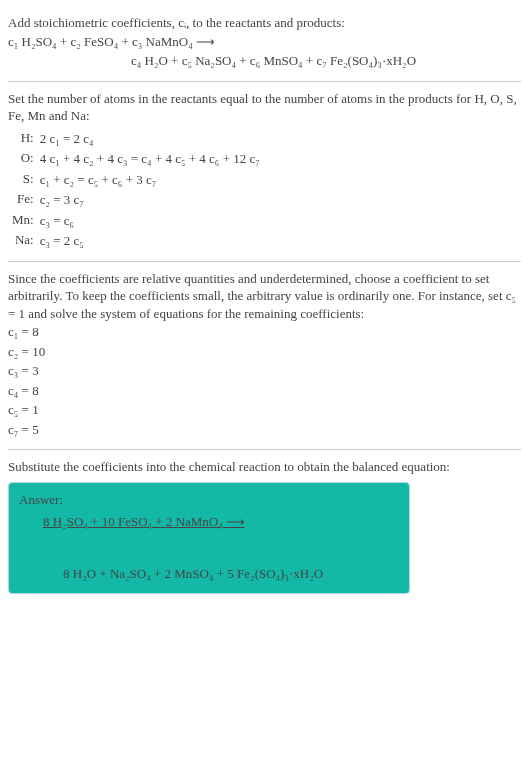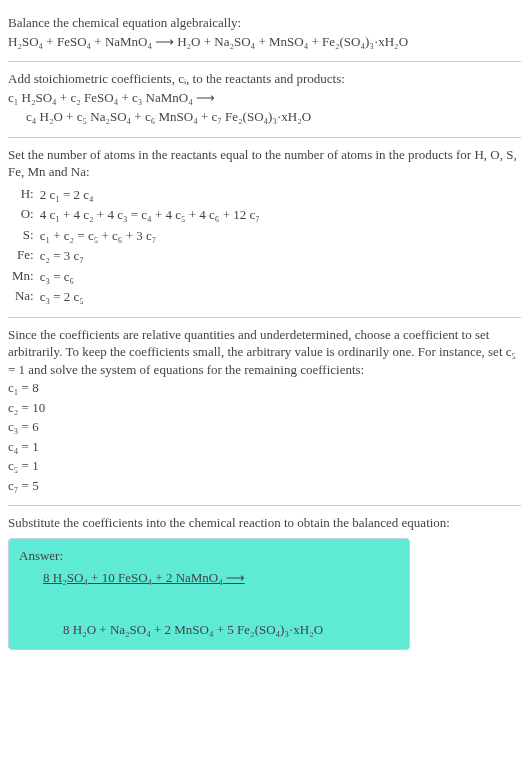--- a/index.html
+++ b/index.html
@@ -16,54 +16,50 @@
   }
   .section {
     border-bottom: 1px solid #ccc;
     padding: 8px 0 10px 0;
   }
   .section:last-child { border-bottom: none; }
   .eq {
     font-family: Georgia, serif;
     line-height: 1.5;
   }
-  .indent { padding-left: 18px; }
+  .indent { padding-left: 18px; text-align: center; }
   .atoms-table {
     display: grid;
     grid-template-columns: max-content 1fr;
     column-gap: 6px;
     row-gap: 1px;
     margin-top: 4px;
     margin-left: 4px;
   }
   .atoms-table .lbl { text-align: right; }
   .coeffs {
   }
   .answer-box {
-    background: #5eead4;
+    background: #14b8a6;
     border: 1px solid #bcd3e2;
     border-radius: 4px;
     padding: 8px 10px 10px 10px;
     margin-top: 6px;
     display: inline-block;
     min-width: 380px;
   }
   .answer-title { margin-bottom: 4px; }
   .mrow { white-space: normal; }
   .tight { line-height: 1.35; }
 </style>
 </head>
 <body>
 
 <div class="page">
 
-  <div class="section tight">
-    <div>Balance the chemical equation algebraically:</div>
-    <div class="eq mrow">H₂SO₄ + FeSO₄ + NaMnO₄  ⟶  H₂O + Na₂SO₄ + MnSO₄ + Fe₂(SO₄)₃·xH₂O</div>
-  </div>
 
   <div class="section tight">
     <div>Add stoichiometric coefficients, cᵢ, to the reactants and products:</div>
     <div class="eq mrow">c₁ H₂SO₄ + c₂ FeSO₄ + c₃ NaMnO₄  ⟶</div>
     <div class="eq mrow indent">c₄ H₂O + c₅ Na₂SO₄ + c₆ MnSO₄ + c₇ Fe₂(SO₄)₃·xH₂O</div>
   </div>
 
   <div class="section tight">
     <div>Set the number of atoms in the reactants equal to the number of atoms in the products for H, O, S, Fe, Mn and Na:</div>
     <div class="atoms-table">
@@ -80,22 +76,22 @@
       <div class="lbl">Na:</div>
       <div class="eq">c₃ = 2 c₅</div>
     </div>
   </div>
 
   <div class="section tight">
     <div>Since the coefficients are relative quantities and underdetermined, choose a coefficient to set arbitrarily. To keep the coefficients small, the arbitrary value is ordinarily one. For instance, set c₅ = 1 and solve the system of equations for the remaining coefficients:</div>
     <div class="coeffs">
       <div class="eq">c₁ = 8</div>
       <div class="eq">c₂ = 10</div>
-      <div class="eq">c₃ = 6</div>
-      <div class="eq">c₄ = 1</div>
+      <div class="eq">c₃ = 3</div>
+      <div class="eq">c₄ = 8</div>
       <div class="eq">c₅ = 1</div>
       <div class="eq">c₇ = 5</div>
     </div>
   </div>
 
   <div class="section tight" style="border-bottom:none;">
     <div>Substitute the coefficients into the chemical reaction to obtain the balanced equation:</div>
     <div class="answer-box">
       <div class="answer-title">Answer:</div>
       <div class="eq mrow" style="padding-left:24px;text-decoration:underline;">8 H₂SO₄ + 10 FeSO₄ + 2 NaMnO₄  ⟶</div>

